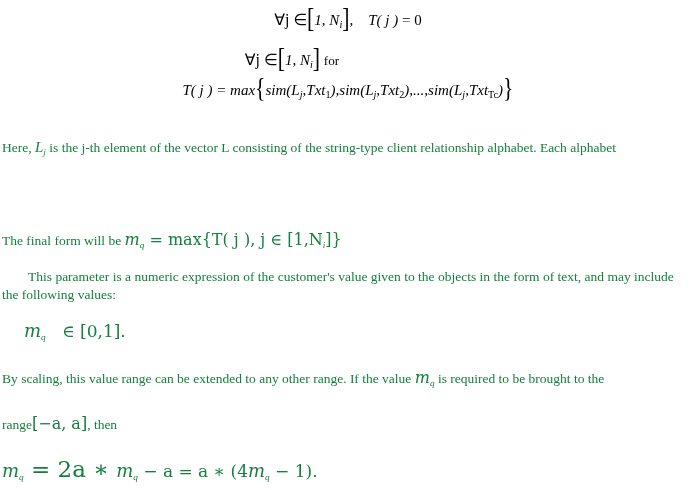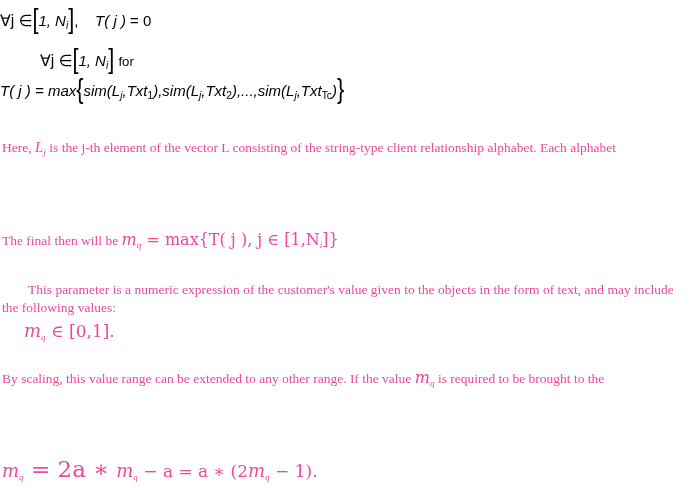--- a/index.html
+++ b/index.html
@@ -16,27 +16,27 @@
   }
   .page {
     position: relative;
     width: 696px;
     height: 490px;
     box-sizing: border-box;
   }
 
   
   .eq-center {
-    text-align: left;
-    font-family: Liberation Sans, sans-serif;
+    text-align: center;
+    font-family: Liberation Serif, serif;
     font-size: 15px;
     white-space: nowrap;
   }
   .eq1 { position: absolute; left: 0; top: 6px; width: 696px; }
-  .eq2 { position: absolute; left: 0; top: 46px; width: 584px; padding-left: 40px; }
+  .eq2 { position: absolute; left: 0; top: 46px; width: 584px; }
   .eq3 { position: absolute; left: 0; top: 76px; width: 696px; }
 
   .it { font-style: italic; }
 
   sub.s {
     font-size: 0.68em;
     vertical-align: -0.28em;
     font-style: italic;
   }
   sub.sn {
@@ -59,38 +59,39 @@
     font-style: normal;
   }
   .forall { font-style: normal; font-size: 1.05em; }
 
   
   .para {
     position: absolute;
     font-family: "Liberation Serif", serif;
     font-size: 13.5px;
     line-height: 1.0;
-    color: #ec4899;
+    color: #15803d;
   }
   .p1 { left: 2px; top: 140px; width: 694px; }
   .p2 { left: 2px; top: 188px; width: 694px; }
   .p3 { left: 2px; top: 232px; width: 694px; }
-  .p4 { left: 2px; top: 281px; width: 690px; line-height: 1.35; text-indent: 26px; }
+  .p4 { left: 2px; top: 268px; width: 690px; line-height: 1.35; text-indent: 26px; }
   .p5 { left: 24px; top: 322px; width: 660px; }
   .p6 { left: 2px; top: 370px; width: 694px; }
   .p7 { left: 2px; top: 416px; width: 694px; }
   .p8 { left: 2px; top: 458px; width: 694px; }
   .mq {
     font-family: "DejaVu Serif", serif;
     font-style: italic;
     font-size: 1.02em;
   }
   .dj {
     font-family: "DejaVu Serif", serif;
     font-size: 1.0em;
+    margin-left: 11px;
   }
   .dji {
     font-family: "DejaVu Serif", serif;
     font-size: 1.0em;
   }
   .big {
     font-size: 15px;
   }
   .bigger {
     font-size: 16px;
@@ -116,31 +117,34 @@
   <div class="eq-center eq3">
     <span class="it">T( j ) = max</span><span class="brk">{</span><span class="it">sim(L</span><sub class="s">j</sub><span class="it">,Txt</span><sub class="sn">1</sub><span class="it">),</span><span class="it">sim(L</span><sub class="s">j</sub><span class="it">,Txt</span><sub class="sn">2</sub><span class="it">),...,</span><span class="it">sim(L</span><sub class="s">j</sub><span class="it">,Txt</span><sub class="sn">Tc</sub><span class="it">)</span><span class="brk">}</span>
   </div>
 
   <div class="para p1">
     <span>Here, </span><span class="it big">L</span><sub class="s">j</sub><span> is the j-th element of the vector L consisting of the  string-type client relationship alphabet. Each alphabet</span>
   </div>
 
 
   <div class="para p3">
-    <span>The final then will be </span><span class="mq bigger">m</span><sub class="s">q</sub><span class="dji bigger"> = max{T( j ),  j ∈ [1,N</span><sub class="s">i</sub><span class="dji bigger">]}</span>
+    <span>The final form will be </span><span class="mq bigger">m</span><sub class="s">q</sub><span class="dji bigger"> = max{T( j ),  j ∈ [1,N</span><sub class="s">i</sub><span class="dji bigger">]}</span>
   </div>
 
   <div class="para p4">This parameter is a numeric expression of the customer's value given to the objects in the form of text, and may include the following values:</div>
 
   <div class="para p5">
     <span class="mq" style="font-size:18px">m</span><sub class="s">q</sub><span class="dj" style="font-size:17px"> ∈ [0,1].</span>
   </div>
 
   <div class="para p6">
     <span>By scaling, this value range can be extended to any other range. If the value </span><span class="mq bigger">m</span><sub class="s">q</sub><span> is required to be brought to the</span>
   </div>
 
+  <div class="para p7">
+    <span>range</span><span class="dji" style="font-size:16px">[−a, a]</span><span>, then</span>
+  </div>
 
   <div class="para p8 nowrap">
-    <span class="mq" style="font-size:18px">m</span><sub class="s">q</sub><span class="dji" style="font-size:23px"> = 2a ∗ </span><span class="mq" style="font-size:18px">m</span><sub class="s">q</sub><span class="dji" style="font-size:17px"> − a = a ∗ (2</span><span class="mq" style="font-size:18px">m</span><sub class="s">q</sub><span class="dji" style="font-size:17px"> − 1).</span>
+    <span class="mq" style="font-size:18px">m</span><sub class="s">q</sub><span class="dji" style="font-size:23px"> = 2a ∗ </span><span class="mq" style="font-size:18px">m</span><sub class="s">q</sub><span class="dji" style="font-size:17px"> − a = a ∗ (4</span><span class="mq" style="font-size:18px">m</span><sub class="s">q</sub><span class="dji" style="font-size:17px"> − 1).</span>
   </div>
 
 </div>
 
 </body></html>

